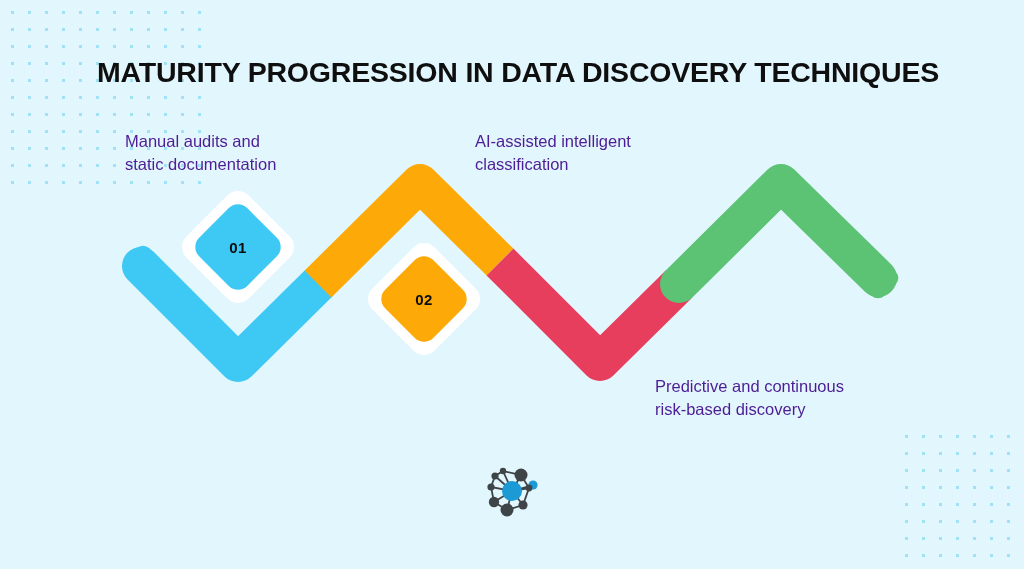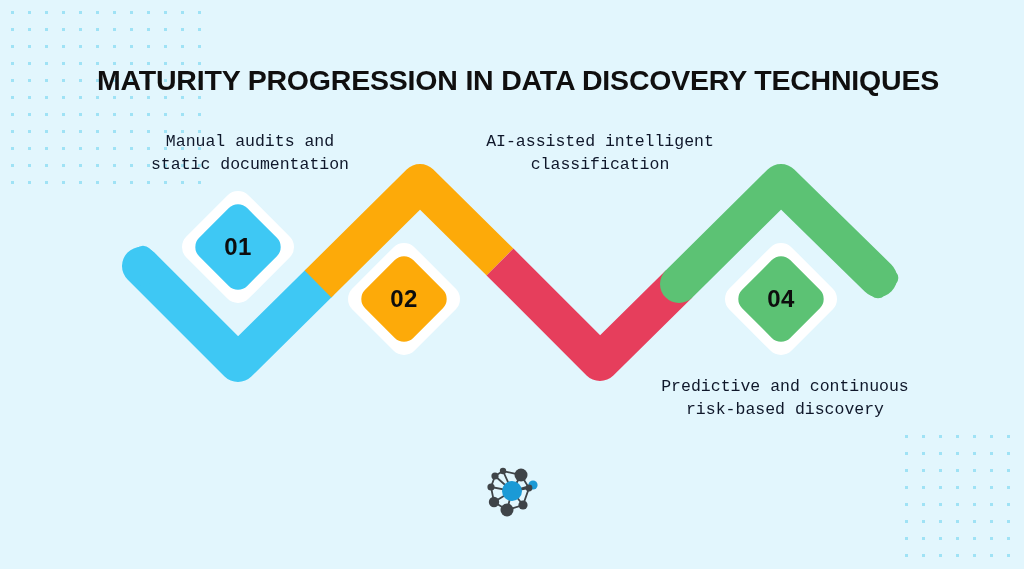--- a/index.html
+++ b/index.html
@@ -40,21 +40,20 @@
   #page-title {
     position: absolute;
     left: 12px; right: 0;
     top: 56px;
     text-align: center;
     font-size: 28.5px;
     font-weight: bold;
     letter-spacing: -0.2px;
     color: #100f0f;
     font-family: "Liberation Sans", sans-serif;
-    margin-top: 8px;
   }
   
   #ribbon {
     position: absolute;
     left: 0; top: 0;
     width: 1024px; height: 569px;
   }
   
   .node {
     position: absolute;
@@ -84,33 +83,32 @@
     transform: rotate(45deg);
   }
   .node-num {
     position: absolute;
     left: 0; top: 0;
     width: 124px;
     height: 124px;
     display: flex;
     align-items: center;
     justify-content: center;
-    font-size: 24px;
+    font-size: 15px;
     font-weight: bold;
     color: #0d0d0d;
     letter-spacing: 0.3px;
   }
   
   .caption {
     position: absolute;
-    text-align: center;
     font-size: 16.5px;
     line-height: 23px;
-    color: #0f172a;
-    font-family: Liberation Mono, monospace;
+    color: #4c1d95;
+    font-family: Liberation Sans, sans-serif;
     white-space: pre-line;
   }
   #caption-1 { left: 125px; top: 130px; width: 250px; }
   #caption-2 { left: 295px; top: 375px; width: 250px; }
   #caption-3 { left: 475px; top: 130px; width: 250px; }
   #caption-4 { left: 655px; top: 375px; width: 260px; }
   
   #brand-logo {
     position: absolute;
     left: 50%;
@@ -146,32 +144,27 @@
       <rect x="861" y="261" width="34" height="34" rx="9" fill="#5cc274" transform="rotate(45 878 278)"></rect>
     </g>
   </svg>
 
   <div class="node" id="node-1" style="left:238px; top:247px;">
     <div class="node-frame"></div>
     <div class="node-tile" style="background:#3ec8f4;"></div>
     <div class="node-num">01</div>
   </div>
 
-  <div class="node" id="node-2" style="left:404px; top:299px;">
+  <div class="node" id="node-2" style="left:424px; top:299px;">
     <div class="node-frame"></div>
     <div class="node-tile" style="background:#fdaa09;"></div>
     <div class="node-num">02</div>
   </div>
 
 
-  <div class="node" id="node-4" style="left:781px; top:299px;">
-    <div class="node-frame"></div>
-    <div class="node-tile" style="background:#5cc274;"></div>
-    <div class="node-num">04</div>
-  </div>
 
   <div class="caption" id="caption-1">Manual audits and
 static documentation</div>
   <div class="caption" id="caption-3">AI-assisted intelligent
 classification</div>
   <div class="caption" id="caption-4">Predictive and continuous
 risk-based discovery</div>
 
   <svg id="brand-logo" viewBox="0 0 62 62">
     <g stroke="#3f4448" stroke-width="1.8" fill="none">

